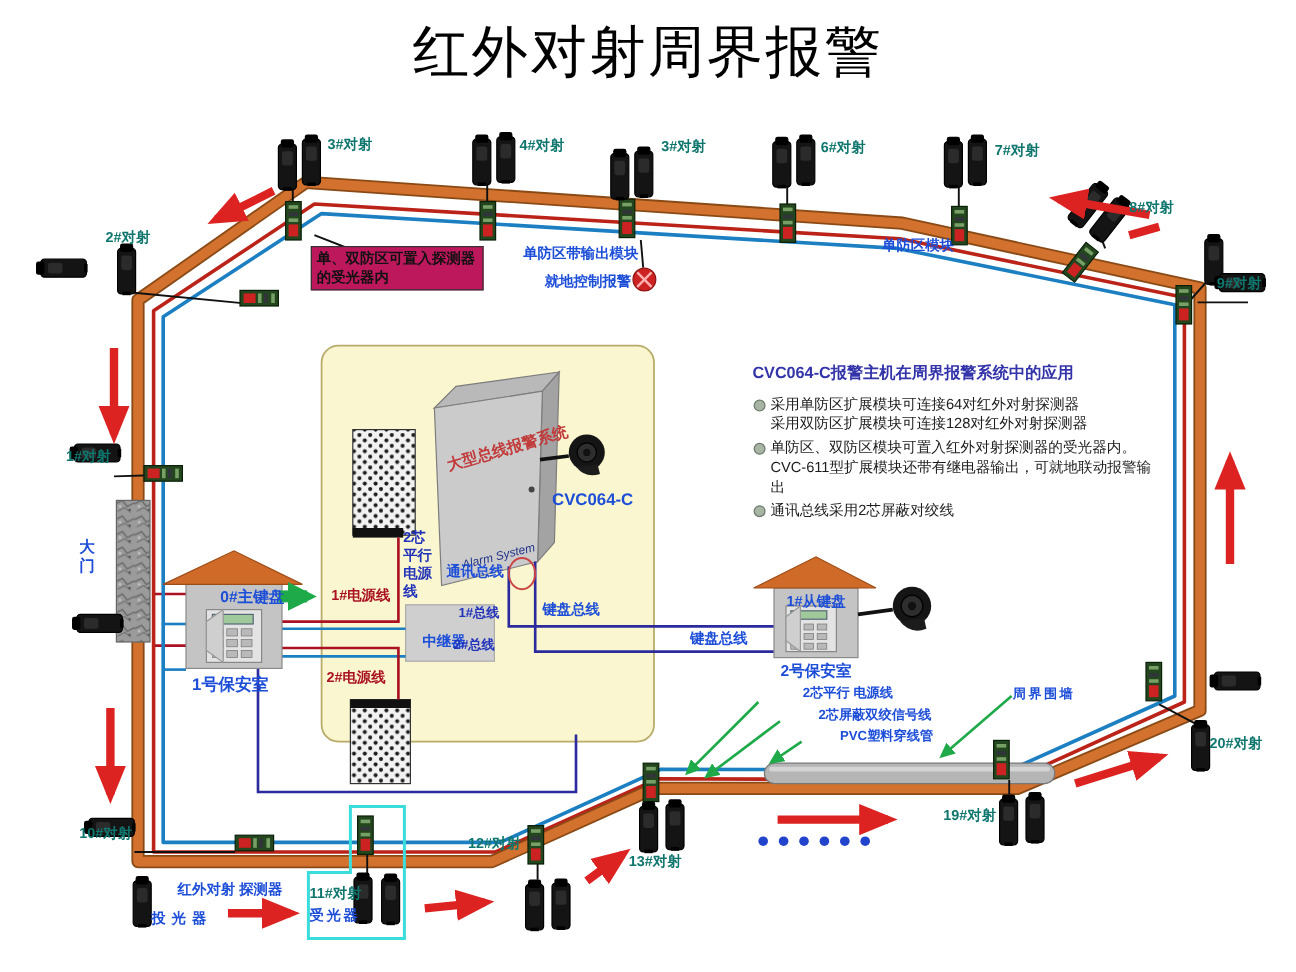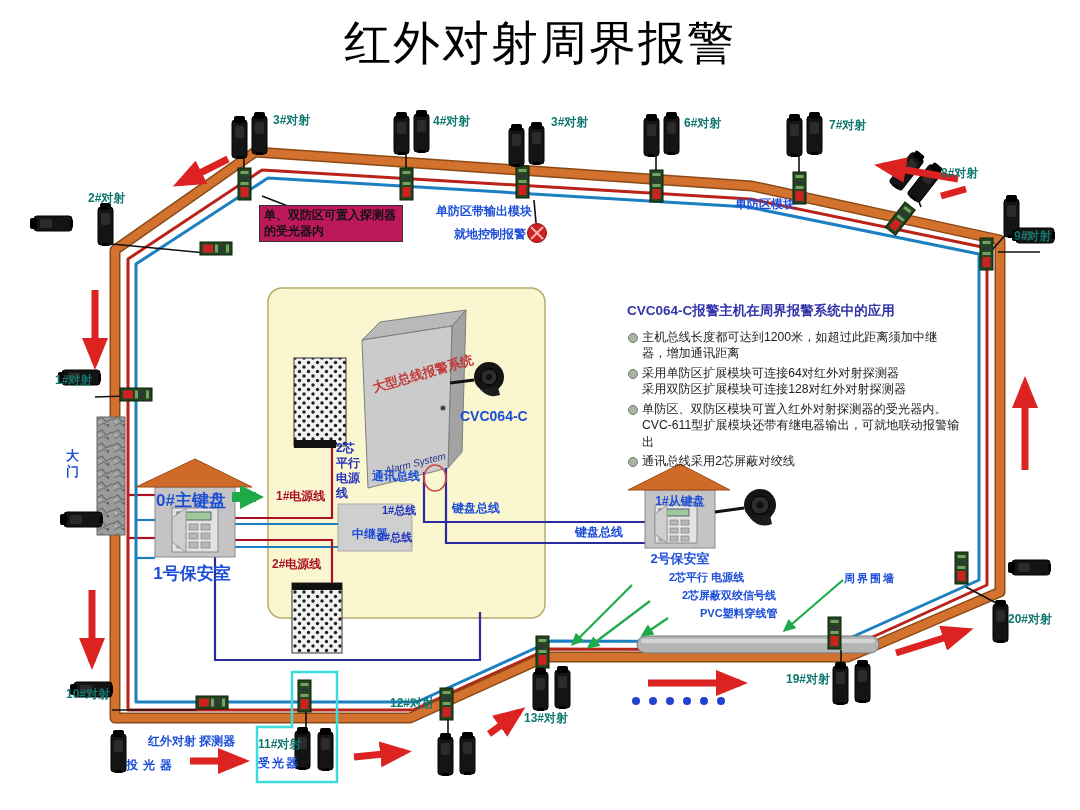--- a/index.html
+++ b/index.html
@@ -323,38 +323,37 @@
 <div class="lbl" style="left:452px;top:500px">键盘总线</div>
 <div class="lbl" style="left:575px;top:524px">键盘总线</div>
 <div class="lbl" style="left:352px;top:526px">中继器</div>
 <div class="lbl bblue sz11" style="left:338px;top:503px">1#总线</div>
 <div class="lbl bblue sz11" style="left:334px;top:530px">2#总线</div>
 <div class="lbl dred" style="left:276px;top:488px">1#电源线</div>
 <div class="lbl dred" style="left:272px;top:556px">2#电源线</div>
 <div class="lbl bblue vert" style="left:336px;top:441px;width:27px">2芯平行电源线</div>
 <div class="lbl" style="left:460px;top:408px;font-size:14px">CVC064-C</div>
 
-<div class="lbl" style="left:145px;top:489px;width:92px;text-align:center;font-size:17px">0#主键盘</div>
-<div class="lbl" style="left:142px;top:562px;width:100px;text-align:center;font-size:17px">1号保安室</div>
+<div class="lbl" style="left:145px;top:489px;width:92px;text-align:right;font-size:13px">0#主键盘</div>
+<div class="lbl" style="left:142px;top:562px;width:100px;text-align:center;font-size:14px">1号保安室</div>
 <div class="lbl" style="left:636px;top:493px;width:88px;text-align:center">1#从键盘</div>
 <div class="lbl" style="left:630px;top:550px;width:100px;text-align:center;font-size:13px">2号保安室</div>
 
 <div class="lbl" style="left:148px;top:733px">红外对射 探测器</div>
 <div class="lbl ls5" style="left:126px;top:757px">投光器</div>
 <div class="lbl ls2" style="left:258px;top:755px">受光器</div>
 
 <div class="lbl sz11" style="left:625px;top:570px">2芯平行 电源线</div>
 <div class="lbl sz11" style="left:638px;top:588px">2芯屏蔽双绞信号线</div>
 <div class="lbl sz11" style="left:656px;top:606px">PVC塑料穿线管</div>
 <div class="lbl sz11 ls2" style="left:800px;top:571px">周界围墙</div>
 
 <div class="info">
   <h3>CVC064-C报警主机在周界报警系统中的应用</h3>
   <ul>
-    <li>主机总线长度都可达到1200米，如超过此距离须加中继器，增加通讯距离</li>
     <li>采用单防区扩展模块可连接64对红外对射探测器
 采用双防区扩展模块可连接128对红外对射探测器</li>
     <li>单防区、双防区模块可置入红外对射探测器的受光器内。CVC-611型扩展模块还带有继电器输出，可就地联动报警输出</li>
     <li>通讯总线采用2芯屏蔽对绞线</li>
   </ul>
 </div>
 
 </div>
 
 </body></html>

